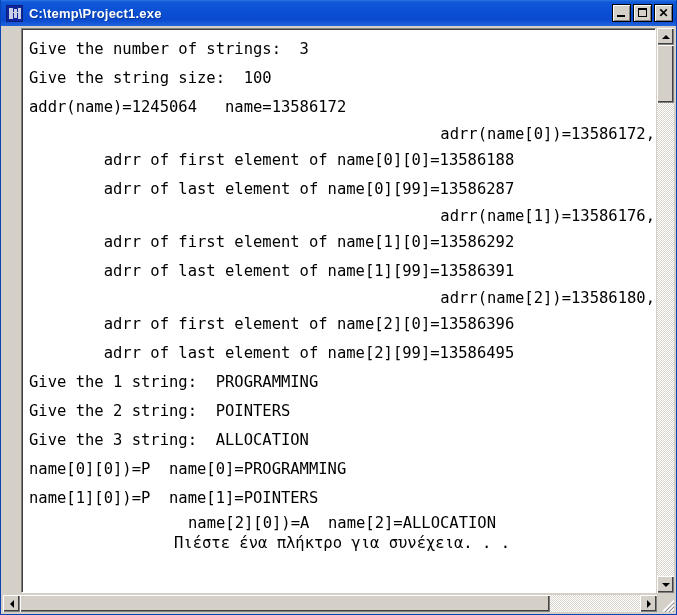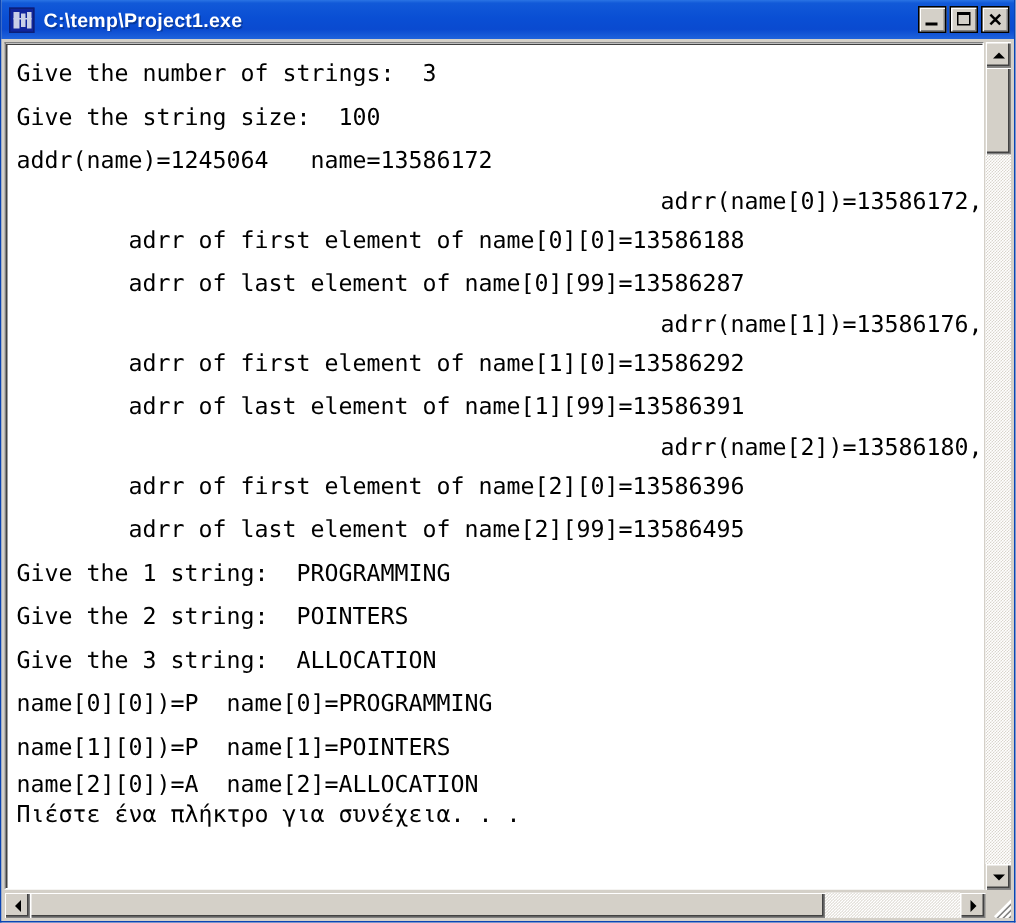--- a/index.html
+++ b/index.html
@@ -133,20 +133,21 @@
     flex: 1 1 auto;
     background: #ffffff;
     border-left: 1px solid #808080;
     border-top: 1px solid #808080;
     border-right: 1px solid #ffffff;
     border-bottom: 1px solid #ffffff;
     box-shadow: inset 1px 1px 0 #404040;
     overflow: hidden;
     position: relative;
     min-width: 0;
+    margin-left: 18px;
   }
   .console-text {
     position: absolute;
     left: 7px;
     top: 6px;
     right: 0;
     font-family: "DejaVu Sans Mono", "Liberation Mono", monospace;
     font-size: 15.5px;
     line-height: 15px;
     color: #000000;
@@ -159,20 +160,21 @@
     white-space: pre;
   }
   .cline.tight {
     height: 24px;
     line-height: 24px;
     text-align: right;
   }
   .cline.last {
     height: 20px;
     line-height: 20px;
+    text-align: center;
   }
 
   
   .vscroll {
     flex: 0 0 17px;
     width: 17px;
     background: #ffffff;
     display: flex;
     flex-direction: column;
     border-left: 1px solid #d4d0c8;

